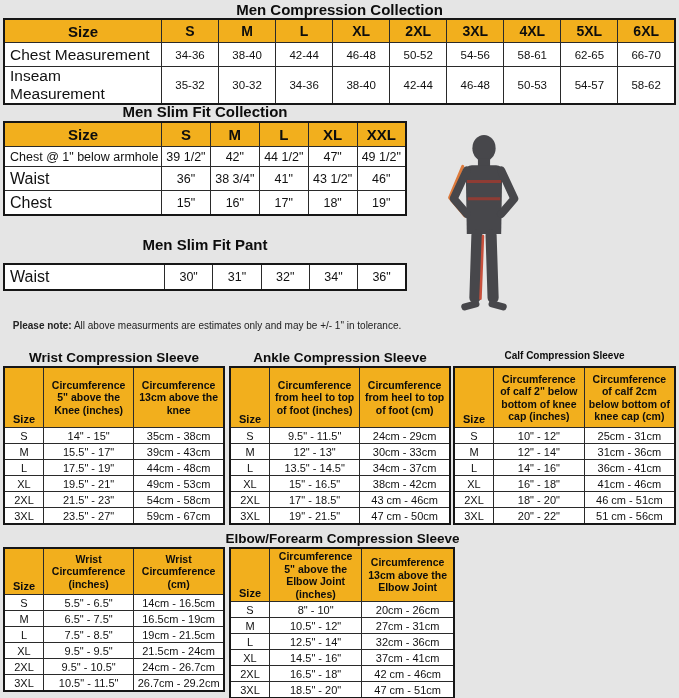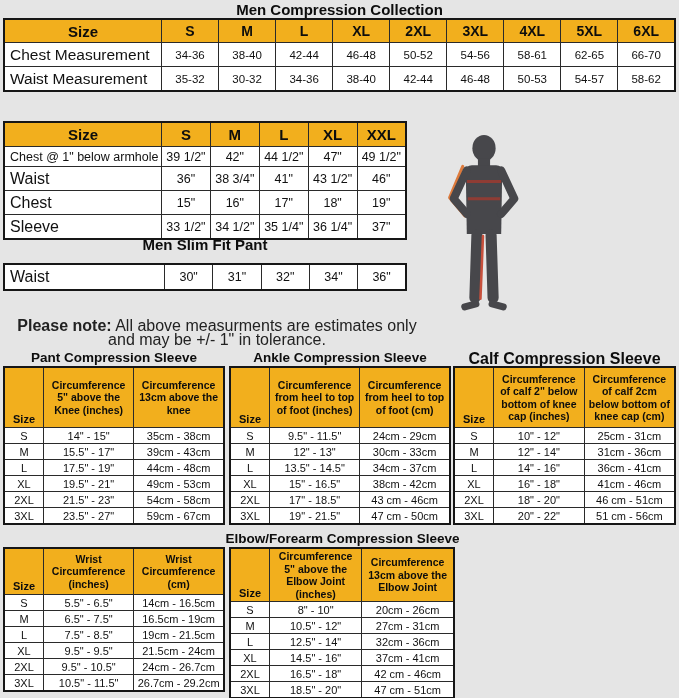--- a/index.html
+++ b/index.html
@@ -6,21 +6,21 @@
   #page {
     position:relative; width:679px; height:698px; background:#e5e5e5;
     font-family:Liberation Sans, sans-serif; color:#111; overflow:hidden;
   }
   .tbl-title { position:absolute; font-weight:bold; text-align:center; color:#0d0d0d; }
   #t1-title { top:1px;  left:0;   width:679px; font-size:15px; }
   #t2-title { top:103px; left:3px; width:404px; font-size:15px; }
   #t3-title { top:236px; left:3px; width:404px; font-size:15px; }
   #knee-title  { top:350px; left:3px;   width:222px; font-size:13.5px; }
   #ankle-title { top:350px; left:229px; width:222px; font-size:13.5px; }
-  #calf-title  { top:350px; left:453px; width:223px; font-size:16px; }
+  #calf-title  { top:350px; left:453px; width:223px; font-size:10px; }
   #wrist-title { top:506px; left:3px;   width:222px; font-size:13.5px; }
   #elbow-title { top:531px; left:220px; width:245px; font-size:13.5px; }
 
   table { position:absolute; border-collapse:collapse; table-layout:fixed; background:#fff; border:2px solid #161616; }
   th, td { border:1px solid #2a2a2a; overflow:hidden; padding:0 2px; }
   th { background:#F2AF1D; font-weight:bold; color:#0d0d0d; }
 
   
   #t1 { left:3px; top:18px; width:673px; }
   #t1 th { height:22px; font-size:14px; }
@@ -37,43 +37,44 @@
   #t2 tbody tr:first-child td { height:19px; }
   #t2 tbody tr:first-child td:first-child { font-size:12.5px; }
 
   
   #t3 { left:3px; top:263px; width:404px; }
   #t3 td { height:24px; font-size:12.5px; text-align:center; }
   #t3 td:first-child { width:152px; text-align:left; font-size:16px; padding-left:5px; }
 
   
   #note { position:absolute; top:319px; left:0; width:414px; text-align:center;
-          font-size:16px; line-height:13.5px; color:#222;padding-left:10px; }
+          font-size:10px; line-height:13.5px; color:#222; }
 
   
   .small th { font-size:10.5px; line-height:12.5px; padding:1px 2px; }
   .small th:first-child { width:34px; vertical-align:bottom; font-size:11px; padding-bottom:2px; }
   .small td { font-size:11px; height:15px; text-align:center; }
   #knee  { left:3px;   top:366px; width:222px; }
   #ankle { left:229px; top:366px; width:222px; }
   #calf  { left:453px; top:366px; width:223px; }
   #knee th, #ankle th, #calf th { height:56px; }
   #wrist { left:3px;   top:547px; width:222px; }
   #elbow { left:229px; top:547px; width:226px; }
   #wrist th, #elbow th { height:42px; }
 
   #figure-wrap { position:absolute; left:438px; top:134px; width:92px; height:182px; }
 </style>
 </head>
 <body>
 <div id="page">
 
   <div class="tbl-title" id="t1-title">Men Compression Collection</div>
+  <div class="tbl-title" id="t2-title">Men Slim Fit Collection</div>
   <div class="tbl-title" id="t3-title">Men Slim Fit  Pant</div>
-  <div class="tbl-title" id="knee-title">Pant Compression Sleeve</div>
+  <div class="tbl-title" id="knee-title">Wrist Compression Sleeve</div>
   <div class="tbl-title" id="ankle-title">Ankle Compression Sleeve</div>
   <div class="tbl-title" id="calf-title">Calf Compression Sleeve</div>
   <div class="tbl-title" id="wrist-title">Compression Wrist Band</div>
   <div class="tbl-title" id="elbow-title">Elbow/Forearm Compression Sleeve</div>
 
   <table id="t1" class="big">
       <thead>
         <tr>
           <th>Size</th>
           <th>S</th>
@@ -94,21 +95,21 @@
           <td>38-40</td>
           <td>42-44</td>
           <td>46-48</td>
           <td>50-52</td>
           <td>54-56</td>
           <td>58-61</td>
           <td>62-65</td>
           <td>66-70</td>
         </tr>
         <tr>
-          <td>Waist Measurement</td>
+          <td>Inseam Measurement</td>
           <td>35-32</td>
           <td>30-32</td>
           <td>34-36</td>
           <td>38-40</td>
           <td>42-44</td>
           <td>46-48</td>
           <td>50-53</td>
           <td>54-57</td>
           <td>58-62</td>
         </tr>
@@ -143,28 +144,20 @@
           <td>46"</td>
         </tr>
         <tr>
           <td>Chest</td>
           <td>15"</td>
           <td>16"</td>
           <td>17"</td>
           <td>18"</td>
           <td>19"</td>
         </tr>
-        <tr>
-          <td>Sleeve</td>
-          <td>33 1/2"</td>
-          <td>34 1/2"</td>
-          <td>35 1/4"</td>
-          <td>36 1/4"</td>
-          <td>37"</td>
-        </tr>
       </tbody>
     </table>
   <table id="t3" class="big">
       <tbody>
         <tr>
           <td>Waist</td>
           <td>30"</td>
           <td>31"</td>
           <td>32"</td>
           <td>34"</td>

